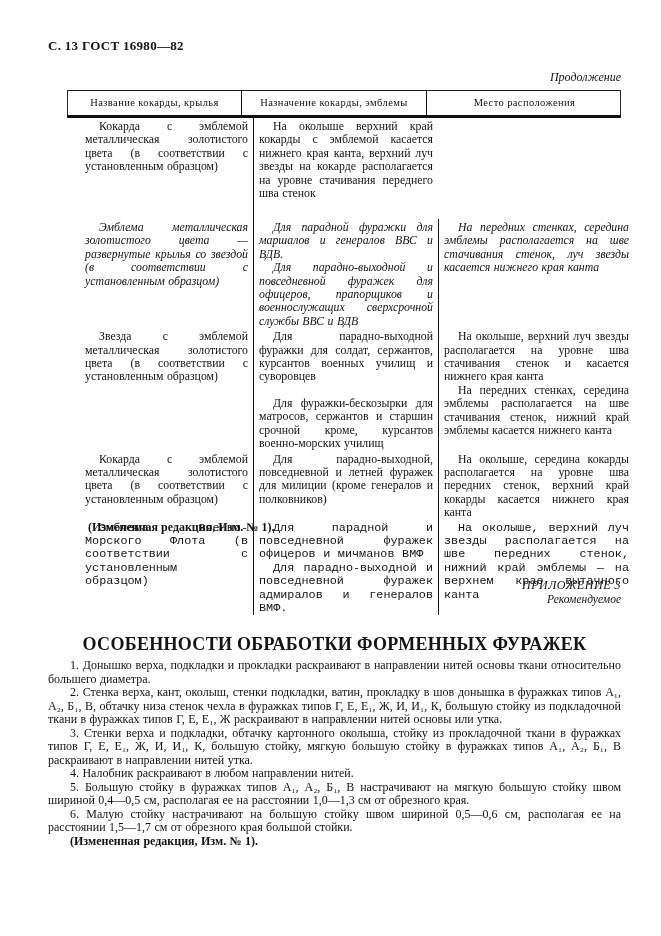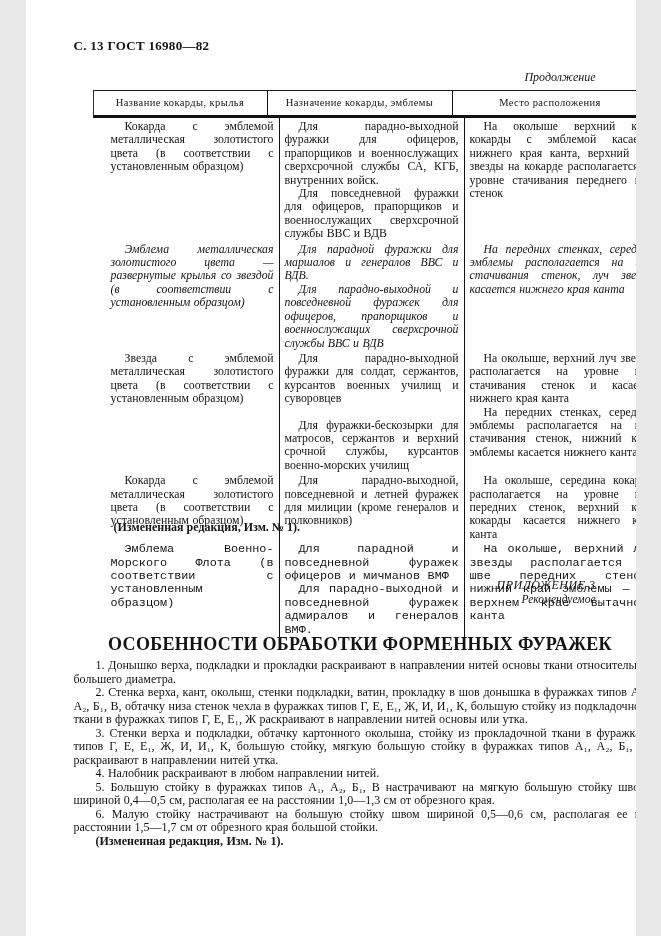--- a/index.html
+++ b/index.html
@@ -1,17 +1,17 @@
 <!DOCTYPE html>
 <html><head>
 <meta charset="utf-8">
 <style>
   html,body{margin:0;padding:0;background:#e8e8e8;}
   .page{
-    position:relative;width:610px;height:936px;background:#ffffff;
+    position:relative;width:661px;height:936px;background:#ffffff;
     font-family:"Liberation Serif","DejaVu Serif",serif;color:#141414;
     overflow:hidden;margin:0 auto;
   }
   .doc-header{position:absolute;left:48px;top:38px;font-size:13px;font-weight:bold;letter-spacing:.3px;}
   .continuation{position:absolute;right:40px;top:70px;font-size:12px;font-style:italic;}
 
   .tbl{position:absolute;left:67px;top:90px;width:554px;}
   .tbl-header{
     display:grid;grid-template-columns:173px 185px 196px;
     border-top:1.5px solid #1a1a1a;border-bottom:3px solid #111;
@@ -65,24 +65,20 @@
       <div class="hcell">Место расположения</div>
     </div>
 
     <div class="tbl-body">
 
       <div class="trow r1">
         <div class="cell">
           <p class="para">Кокарда с эмблемой металлическая золотистого цвета (в соответствии с установленным образцом)</p>
         </div>
         <div class="cell">
-          <p class="para">Для парадно-выходной фуражки для офицеров, прапорщиков и военнослужащих сверхсрочной службы СА, КГБ, внутренних войск.</p>
-          <p class="para">Для повседневной фуражки для офицеров, прапорщиков и военнослужащих сверхсрочной службы ВВС и ВДВ</p>
-        </div>
-        <div class="cell">
           <p class="para">На околыше верхний край кокарды с эмблемой касается нижнего края канта, верхний луч звезды на кокарде располагается на уровне стачивания переднего шва стенок</p>
         </div>
       </div>
 
       <div class="trow r2">
         <div class="cell">
           <p class="para">Эмблема металлическая золотистого цвета — развернутые крылья со звездой (в соответствии с установленным образцом)</p>
         </div>
         <div class="cell">
           <p class="para">Для парадной фуражки для маршалов и генералов ВВС и ВДВ.</p>
@@ -92,21 +88,21 @@
           <p class="para">На передних стенках, середина эмблемы располагается на шве стачивания стенок, луч звезды касается нижнего края канта</p>
         </div>
       </div>
 
       <div class="trow r3">
         <div class="cell">
           <p class="para">Звезда с эмблемой металлическая золотистого цвета (в соответствии с установленным образцом)</p>
         </div>
         <div class="cell">
           <p class="para">Для парадно-выходной фуражки для солдат, сержантов, курсантов военных училищ и суворовцев</p>
-          <p class="para para-gap">Для фуражки-бескозырки для матросов, сержантов и верхний срочной службы, курсантов военно-морских училищ</p>
+          <p class="para para-gap">Для фуражки-бескозырки для матросов, сержантов и старшин срочной кроме, курсантов военно-морских училищ</p>
         </div>
         <div class="cell">
           <p class="para">На околыше, верхний луч звезды располагается на уровне шва стачивания стенок и касается нижнего края канта</p>
           <p class="para">На передних стенках, середина эмблемы располагается на шве стачивания стенок, нижний край эмблемы касается нижнего канта</p>
         </div>
       </div>
 
       <div class="trow r4">
         <div class="cell">
           <p class="para">Кокарда с эмблемой металлическая золотистого цвета (в соответствии с установленным образцом)</p>

